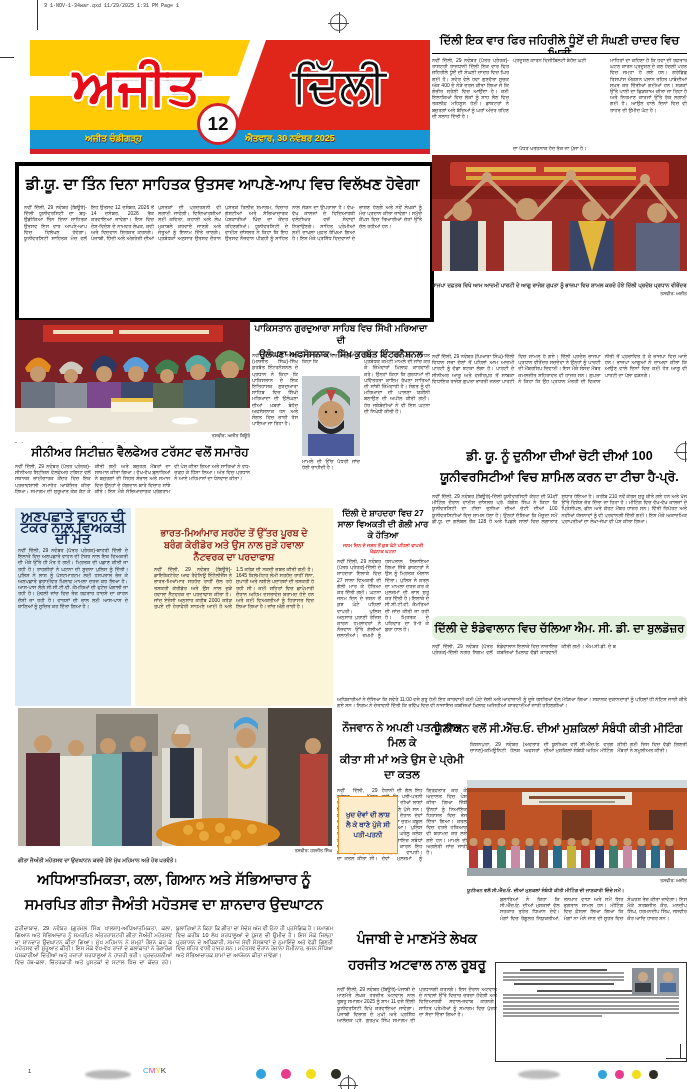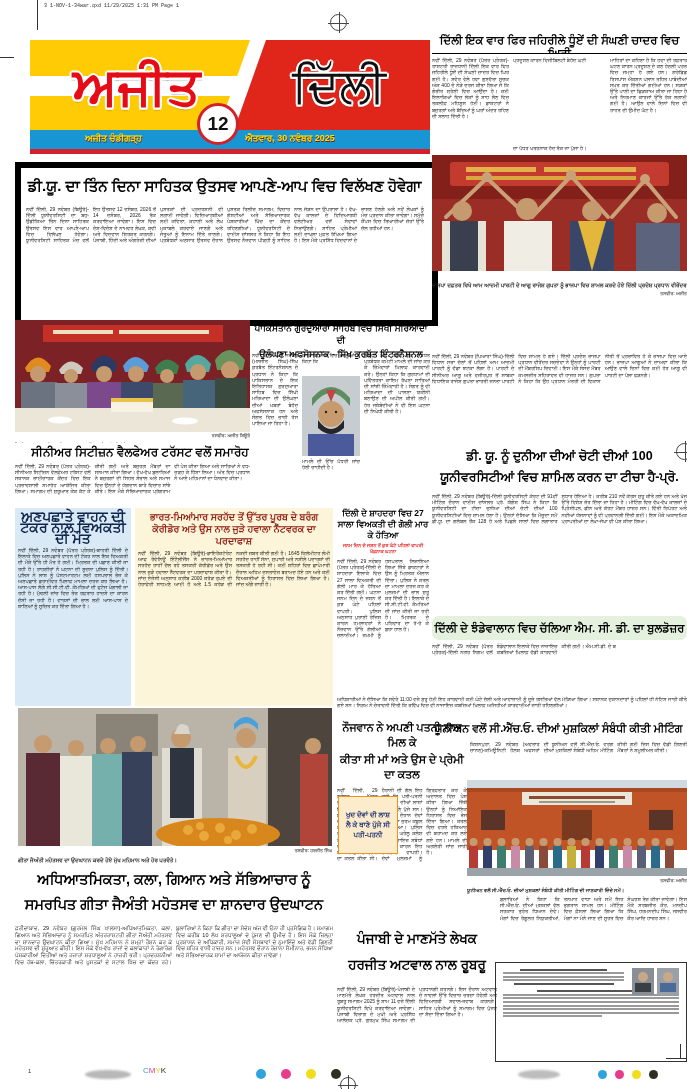--- a/index.html
+++ b/index.html
@@ -53,21 +53,21 @@
   </div>
 
   <div class="abs" style="left:432px;top:34px;width:255px;height:120px;">
     <div class="abs hl" style="left:0;top:0;width:255px;height:19px;font-size:11.5px;border-bottom:1.5px solid #000;">ਦਿੱਲੀ ਇਕ ਵਾਰ ਫਿਰ ਜਹਿਰੀਲੇ ਧੂੰਏਂ ਦੀ ਸੰਘਣੀ ਚਾਦਰ ਵਿਚ ਘਿਰੀ</div>
     <div class="abs t5" style="left:0;top:23px;width:77px;height:95px;">ਨਵੀਂ ਦਿੱਲੀ, 29 ਨਵੰਬਰ (ਪੱਤਰ ਪ੍ਰੇਰਕ)-ਰਾਸ਼ਟਰੀ ਰਾਜਧਾਨੀ ਦਿੱਲੀ ਇਕ ਵਾਰ ਫਿਰ ਜ਼ਹਿਰੀਲੇ ਧੂੰਏਂ ਦੀ ਸੰਘਣੀ ਚਾਦਰ ਵਿਚ ਘਿਰ ਗਈ ਹੈ। ਸਵੇਰ ਵੇਲੇ ਹਵਾ ਗੁਣਵੱਤਾ ਸੂਚਕ ਅੰਕ 400 ਦੇ ਨੇੜੇ ਦਰਜ ਕੀਤਾ ਗਿਆ ਜੋ ਕਿ ਗੰਭੀਰ ਸ਼੍ਰੇਣੀ ਵਿਚ ਆਉਂਦਾ ਹੈ। ਕਈ ਇਲਾਕਿਆਂ ਵਿਚ ਲੋਕਾਂ ਨੂੰ ਸਾਹ ਲੈਣ ਵਿਚ ਤਕਲੀਫ਼ ਮਹਿਸੂਸ ਹੋਈ। ਡਾਕਟਰਾਂ ਨੇ ਬਜ਼ੁਰਗਾਂ ਅਤੇ ਬੱਚਿਆਂ ਨੂੰ ਘਰਾਂ ਅੰਦਰ ਰਹਿਣ ਦੀ ਸਲਾਹ ਦਿੱਤੀ ਹੈ।</div>
     <div class="abs t5" style="left:178px;top:23px;width:77px;height:95px;">ਮਾਹਿਰਾਂ ਦਾ ਕਹਿਣਾ ਹੈ ਕਿ ਹਵਾ ਦੀ ਰਫ਼ਤਾਰ ਘਟਣ ਕਾਰਨ ਪ੍ਰਦੂਸ਼ਣ ਦੇ ਕਣ ਹੇਠਲੀ ਪਰਤ ਵਿਚ ਜਮ੍ਹਾ ਹੋ ਗਏ ਹਨ। ਗਰੇਡਿਡ ਰਿਸਪਾਂਸ ਐਕਸ਼ਨ ਪਲਾਨ ਤਹਿਤ ਪਾਬੰਦੀਆਂ ਸਖ਼ਤ ਕਰ ਦਿੱਤੀਆਂ ਗਈਆਂ ਹਨ। ਸੜਕਾਂ ਉੱਤੇ ਪਾਣੀ ਦਾ ਛਿੜਕਾਅ ਕੀਤਾ ਜਾ ਰਿਹਾ ਹੈ ਅਤੇ ਨਿਰਮਾਣ ਕਾਰਜਾਂ ਉੱਤੇ ਰੋਕ ਲਗਾਈ ਗਈ ਹੈ। ਆਉਣ ਵਾਲੇ ਦਿਨਾਂ ਵਿਚ ਵੀ ਰਾਹਤ ਦੀ ਉਮੀਦ ਘੱਟ ਹੈ।</div>
     <div class="abs t5" style="left:81px;top:23px;width:94px;height:9px;">ਪ੍ਰਦੂਸ਼ਣ ਕਾਰਨ ਵਿਜ਼ੀਬਿਲਟੀ ਬੇਹੱਦ ਘਟੀ</div>
     <div class="abs t5" style="left:81px;top:111px;width:94px;height:8px;">ਦਾ ਪੱਧਰ ਖਤਰਨਾਕ ਹੱਦ ਤੱਕ ਜਾ ਪੁੱਜਾ ਹੈ।</div>
   </div>
 
-  <div class="abs" style="left:15px;top:162px;width:411px;height:152px;border:6px solid #000000;">
+  <div class="abs" style="left:15px;top:162px;width:411px;height:152px;border:4px solid #000000;">
     <div class="abs hl" style="left:4px;top:3px;width:399px;height:32px;font-size:15px;line-height:30px;">ਡੀ.ਯੂ. ਦਾ ਤਿੰਨ ਦਿਨਾ ਸਾਹਿਤਕ ਉਤਸਵ ਆਪਣੇ-ਆਪ ਵਿਚ ਵਿਲੱਖਣ ਹੋਵੇਗਾ</div>
     <div class="abs t5 cols6" style="left:5px;top:38px;width:398px;height:108px;">ਨਵੀਂ ਦਿੱਲੀ, 29 ਨਵੰਬਰ (ਬਿਊਰੋ)-ਦਿੱਲੀ ਯੂਨੀਵਰਸਿਟੀ ਦਾ ਬਹੁ-ਉਡੀਕਿਆ ਤਿੰਨ ਦਿਨਾ ਸਾਹਿਤਕ ਉਤਸਵ ਇਸ ਵਾਰ ਆਪਣੇ-ਆਪ ਵਿਚ ਵਿਲੱਖਣ ਹੋਵੇਗਾ। ਯੂਨੀਵਰਸਿਟੀ ਸਾਹਿਤਕ ਮੰਚ ਵਲੋਂ ਇਹ ਉਤਸਵ 12 ਦਸੰਬਰ, 2026 ਤੋਂ 14 ਦਸੰਬਰ, 2026 ਤੱਕ ਕਰਵਾਇਆ ਜਾਵੇਗਾ। ਇਸ ਵਿਚ ਦੇਸ਼-ਵਿਦੇਸ਼ ਦੇ ਨਾਮਵਰ ਲੇਖਕ, ਕਵੀ ਅਤੇ ਵਿਦਵਾਨ ਸ਼ਿਰਕਤ ਕਰਨਗੇ। ਪੰਜਾਬੀ, ਹਿੰਦੀ ਅਤੇ ਅੰਗਰੇਜ਼ੀ ਦੀਆਂ ਪੁਸਤਕਾਂ ਦੀ ਪ੍ਰਦਰਸ਼ਨੀ ਵੀ ਲਗਾਈ ਜਾਵੇਗੀ। ਵਿਦਿਆਰਥੀਆਂ ਲਈ ਕਵਿਤਾ, ਕਹਾਣੀ ਅਤੇ ਲੇਖ ਮੁਕਾਬਲੇ ਕਰਵਾਏ ਜਾਣਗੇ ਅਤੇ ਜੇਤੂਆਂ ਨੂੰ ਇਨਾਮ ਦਿੱਤੇ ਜਾਣਗੇ। ਪ੍ਰਬੰਧਕਾਂ ਅਨੁਸਾਰ ਉਤਸਵ ਦੌਰਾਨ ਪੁਸਤਕ ਰਿਲੀਜ਼ ਸਮਾਗਮ, ਵਿਚਾਰ ਗੋਸ਼ਟੀਆਂ ਅਤੇ ਸੱਭਿਆਚਾਰਕ ਪੇਸ਼ਕਾਰੀਆਂ ਖਿੱਚ ਦਾ ਕੇਂਦਰ ਰਹਿਣਗੀਆਂ। ਯੂਨੀਵਰਸਿਟੀ ਦੇ ਵਾਈਸ ਚਾਂਸਲਰ ਨੇ ਕਿਹਾ ਕਿ ਇਹ ਉਤਸਵ ਨੌਜਵਾਨ ਪੀੜ੍ਹੀ ਨੂੰ ਸਾਹਿਤ ਨਾਲ ਜੋੜਨ ਦਾ ਉਪਰਾਲਾ ਹੈ। ਵੱਖ-ਵੱਖ ਕਾਲਜਾਂ ਦੇ ਵਿਦਿਆਰਥੀ ਵਲੰਟੀਅਰ ਵਜੋਂ ਸੇਵਾਵਾਂ ਨਿਭਾਉਣਗੇ। ਸਾਹਿਤ ਪ੍ਰੇਮੀਆਂ ਲਈ ਦਾਖਲਾ ਮੁਫ਼ਤ ਰੱਖਿਆ ਗਿਆ ਹੈ। ਇਸ ਮੌਕੇ ਪ੍ਰਸਿੱਧ ਵਿਦਵਾਨਾਂ ਦੇ ਭਾਸ਼ਣ ਹੋਣਗੇ ਅਤੇ ਨਵੇਂ ਲੇਖਕਾਂ ਨੂੰ ਮੰਚ ਪ੍ਰਦਾਨ ਕੀਤਾ ਜਾਵੇਗਾ। ਸਮੁੱਚੇ ਕੈਂਪਸ ਵਿਚ ਤਿਆਰੀਆਂ ਜ਼ੋਰਾਂ ਉੱਤੇ ਚੱਲ ਰਹੀਆਂ ਹਨ।</div>
   </div>
 
   <svg class="abs" style="left:432px;top:155px;" width="255" height="116" viewBox="0 0 255 116" xmlns="http://www.w3.org/2000/svg">
     <rect width="255" height="116" fill="#9a2e26"></rect>
     <rect width="255" height="44" fill="#822019"></rect>
     <rect x="18" y="7" width="219" height="24" rx="3" fill="#c23b2e"></rect>
     <rect x="34" y="12" width="70" height="5" fill="#e4b24a"></rect>
       <rect x="112" y="12" width="92" height="5" fill="#e4b24a"></rect>
@@ -165,21 +165,21 @@
     </svg>
     <div class="abs t5" style="left:50px;top:136px;width:58px;height:46px;">ਮਾਮਲੇ ਦੀ ਉੱਚ ਪੱਧਰੀ ਜਾਂਚ ਹੋਣੀ ਚਾਹੀਦੀ ਹੈ।</div>
     <div class="abs t5" style="left:112px;top:30px;width:66px;height:152px;">ਉਨ੍ਹਾਂ ਮੰਗ ਕੀਤੀ ਕਿ ਸਬੰਧਤ ਪ੍ਰਬੰਧਕ ਕਮੇਟੀ ਮਾਮਲੇ ਦੀ ਜਾਂਚ ਕਰ ਕੇ ਜ਼ਿੰਮੇਵਾਰਾਂ ਖ਼ਿਲਾਫ਼ ਕਾਰਵਾਈ ਕਰੇ। ਉਨ੍ਹਾਂ ਕਿਹਾ ਕਿ ਗੁਰਧਾਮਾਂ ਦੀ ਪਵਿੱਤਰਤਾ ਕਾਇਮ ਰੱਖਣਾ ਸਾਰਿਆਂ ਦੀ ਸਾਂਝੀ ਜ਼ਿੰਮੇਵਾਰੀ ਹੈ। ਸੰਗਤ ਨੂੰ ਵੀ ਮਰਿਆਦਾ ਦੀ ਪਾਲਣਾ ਯਕੀਨੀ ਬਣਾਉਣ ਦੀ ਅਪੀਲ ਕੀਤੀ ਗਈ। ਹੋਰ ਜਥੇਬੰਦੀਆਂ ਨੇ ਵੀ ਇਸ ਘਟਨਾ ਦੀ ਨਿਖੇਧੀ ਕੀਤੀ ਹੈ।</div>
   </div>
 
   <div class="abs" style="left:15px;top:508px;width:116px;height:198px;background:#D9EAF6;padding:3px;box-sizing:border-box;">
     <div class="hl" style="font-size:14px;line-height:11px;color:#10264d;">ਅਣਪਛਾਤੇ ਵਾਹਨ ਦੀ ਟੱਕਰ ਨਾਲ ਵਿਅਕਤੀ ਦੀ ਮੌਤ</div>
     <div class="t5" style="margin-top:3px;height:160px;overflow:hidden;">ਨਵੀਂ ਦਿੱਲੀ, 29 ਨਵੰਬਰ (ਪੱਤਰ ਪ੍ਰੇਰਕ)-ਬਾਹਰੀ ਦਿੱਲੀ ਦੇ ਇਲਾਕੇ ਵਿਚ ਅਣਪਛਾਤੇ ਵਾਹਨ ਦੀ ਟੱਕਰ ਨਾਲ ਇਕ ਵਿਅਕਤੀ ਦੀ ਮੌਕੇ ਉੱਤੇ ਹੀ ਮੌਤ ਹੋ ਗਈ। ਮ੍ਰਿਤਕ ਦੀ ਪਛਾਣ ਕੀਤੀ ਜਾ ਰਹੀ ਹੈ। ਰਾਹਗੀਰਾਂ ਨੇ ਘਟਨਾ ਦੀ ਸੂਚਨਾ ਪੁਲਿਸ ਨੂੰ ਦਿੱਤੀ। ਪੁਲਿਸ ਨੇ ਲਾਸ਼ ਨੂੰ ਪੋਸਟਮਾਰਟਮ ਲਈ ਹਸਪਤਾਲ ਭੇਜ ਕੇ ਅਣਪਛਾਤੇ ਡਰਾਈਵਰ ਖ਼ਿਲਾਫ਼ ਮਾਮਲਾ ਦਰਜ ਕਰ ਲਿਆ ਹੈ। ਆਸ-ਪਾਸ ਲੱਗੇ ਸੀ.ਸੀ.ਟੀ.ਵੀ. ਕੈਮਰਿਆਂ ਦੀ ਫੁਟੇਜ ਖੰਗਾਲੀ ਜਾ ਰਹੀ ਹੈ। ਮੁੱਢਲੀ ਜਾਂਚ ਵਿਚ ਤੇਜ਼ ਰਫ਼ਤਾਰ ਹਾਦਸੇ ਦਾ ਕਾਰਨ ਦੱਸੀ ਜਾ ਰਹੀ ਹੈ। ਵਾਰਸਾਂ ਦੀ ਭਾਲ ਲਈ ਆਸ-ਪਾਸ ਦੇ ਥਾਣਿਆਂ ਨੂੰ ਸੂਚਿਤ ਕਰ ਦਿੱਤਾ ਗਿਆ ਹੈ।</div>
   </div>
 
-  <div class="abs" style="left:135px;top:508px;width:198px;height:198px;background:#FCF5DA;padding:3px;box-sizing:border-box;">
+  <div class="abs" style="left:135px;top:508px;width:198px;height:198px;background:#FCF5DA;padding:19px;box-sizing:border-box;">
     <div class="hl" style="font-size:9.5px;line-height:12px;color:#8E1D12;">ਭਾਰਤ-ਮਿਆਂਮਾਰ ਸਰਹੱਦ ਤੋਂ ਉੱਤਰ ਪੂਰਬ ਦੇ ਬਰੰਗ ਕੋਰੀਡੋਰ ਅਤੇ ਉਸ ਨਾਲ ਜੁੜੇ ਹਵਾਲਾ ਨੈੱਟਵਰਕ ਦਾ ਪਰਦਾਫਾਸ਼</div>
     <div class="t5 cols2" style="margin-top:3px;height:148px;overflow:hidden;">ਨਵੀਂ ਦਿੱਲੀ, 29 ਨਵੰਬਰ (ਬਿਊਰੋ)-ਡਾਇਰੈਕਟੋਰੇਟ ਆਫ ਰੈਵੇਨਿਊ ਇੰਟੈਲੀਜੈਂਸ ਨੇ ਭਾਰਤ-ਮਿਆਂਮਾਰ ਸਰਹੱਦ ਰਾਹੀਂ ਚੱਲ ਰਹੇ ਤਸਕਰੀ ਕੋਰੀਡੋਰ ਅਤੇ ਉਸ ਨਾਲ ਜੁੜੇ ਹਵਾਲਾ ਨੈੱਟਵਰਕ ਦਾ ਪਰਦਾਫਾਸ਼ ਕੀਤਾ ਹੈ। ਜਾਂਚ ਏਜੰਸੀ ਅਨੁਸਾਰ ਕਰੀਬ 2000 ਕਰੋੜ ਰੁਪਏ ਦੀ ਹੇਰਾਫੇਰੀ ਸਾਹਮਣੇ ਆਈ ਹੈ ਅਤੇ 1.5 ਕਰੋੜ ਦੀ ਨਕਦੀ ਜ਼ਬਤ ਕੀਤੀ ਗਈ ਹੈ। 1645 ਕਿਲੋਮੀਟਰ ਲੰਮੀ ਸਰਹੱਦ ਰਾਹੀਂ ਸੋਨਾ, ਸੁਪਾਰੀ ਅਤੇ ਨਸ਼ੀਲੇ ਪਦਾਰਥਾਂ ਦੀ ਤਸਕਰੀ ਹੋ ਰਹੀ ਸੀ। ਕਈ ਸ਼ਹਿਰਾਂ ਵਿਚ ਛਾਪੇਮਾਰੀ ਦੌਰਾਨ ਅਹਿਮ ਦਸਤਾਵੇਜ਼ ਬਰਾਮਦ ਹੋਏ ਹਨ ਅਤੇ ਕਈ ਵਿਅਕਤੀਆਂ ਨੂੰ ਹਿਰਾਸਤ ਵਿਚ ਲਿਆ ਗਿਆ ਹੈ। ਜਾਂਚ ਅੱਗੇ ਜਾਰੀ ਹੈ।</div>
   </div>
 
   <div class="abs" style="left:337px;top:508px;width:92px;height:186px;">
     <div class="hl" style="font-size:8.5px;line-height:11px;">ਦਿੱਲੀ ਦੇ ਸ਼ਾਹਦਰਾ ਵਿਚ 27 ਸਾਲਾ ਵਿਅਕਤੀ ਦੀ ਗੋਲੀ ਮਾਰ ਕੇ ਹੱਤਿਆ</div>
     <div style="font-size:4.8px;line-height:6px;font-weight:bold;color:#E02424;text-align:center;margin-top:2px;">ਜਨਮ ਦਿਨ ਦੇ ਜਸ਼ਨ ਤੋਂ ਕੁਝ ਘੰਟੇ ਪਹਿਲਾਂ ਵਾਪਰੀ ਖੌਫ਼ਨਾਕ ਘਟਨਾ</div>
     <div class="t5 cols2" style="margin-top:3px;height:146px;overflow:hidden;">ਨਵੀਂ ਦਿੱਲੀ, 29 ਨਵੰਬਰ (ਪੱਤਰ ਪ੍ਰੇਰਕ)-ਦਿੱਲੀ ਦੇ ਸ਼ਾਹਦਰਾ ਇਲਾਕੇ ਵਿਚ 27 ਸਾਲਾ ਵਿਅਕਤੀ ਦੀ ਗੋਲੀ ਮਾਰ ਕੇ ਹੱਤਿਆ ਕਰ ਦਿੱਤੀ ਗਈ। ਘਟਨਾ ਜਨਮ ਦਿਨ ਦੇ ਜਸ਼ਨ ਤੋਂ ਕੁਝ ਘੰਟੇ ਪਹਿਲਾਂ ਵਾਪਰੀ। ਪੁਲਿਸ ਅਨੁਸਾਰ ਪੁਰਾਣੀ ਰੰਜਿਸ਼ ਕਾਰਨ ਹਮਲਾਵਰਾਂ ਨੇ ਨੌਜਵਾਨ ਉੱਤੇ ਗੋਲੀਆਂ ਚਲਾਈਆਂ। ਜ਼ਖ਼ਮੀ ਨੂੰ ਹਸਪਤਾਲ ਲਿਜਾਇਆ ਗਿਆ ਜਿੱਥੇ ਡਾਕਟਰਾਂ ਨੇ ਉਸ ਨੂੰ ਮ੍ਰਿਤਕ ਐਲਾਨ ਦਿੱਤਾ। ਪੁਲਿਸ ਨੇ ਕਤਲ ਦਾ ਮਾਮਲਾ ਦਰਜ ਕਰ ਕੇ ਮੁਲਜ਼ਮਾਂ ਦੀ ਭਾਲ ਸ਼ੁਰੂ ਕਰ ਦਿੱਤੀ ਹੈ। ਇਲਾਕੇ ਦੇ ਸੀ.ਸੀ.ਟੀ.ਵੀ. ਕੈਮਰਿਆਂ ਦੀ ਜਾਂਚ ਕੀਤੀ ਜਾ ਰਹੀ ਹੈ। ਮ੍ਰਿਤਕ ਦੇ ਪਰਿਵਾਰ ਦਾ ਰੋ-ਰੋ ਕੇ ਬੁਰਾ ਹਾਲ ਹੈ।</div>
   </div>
 

